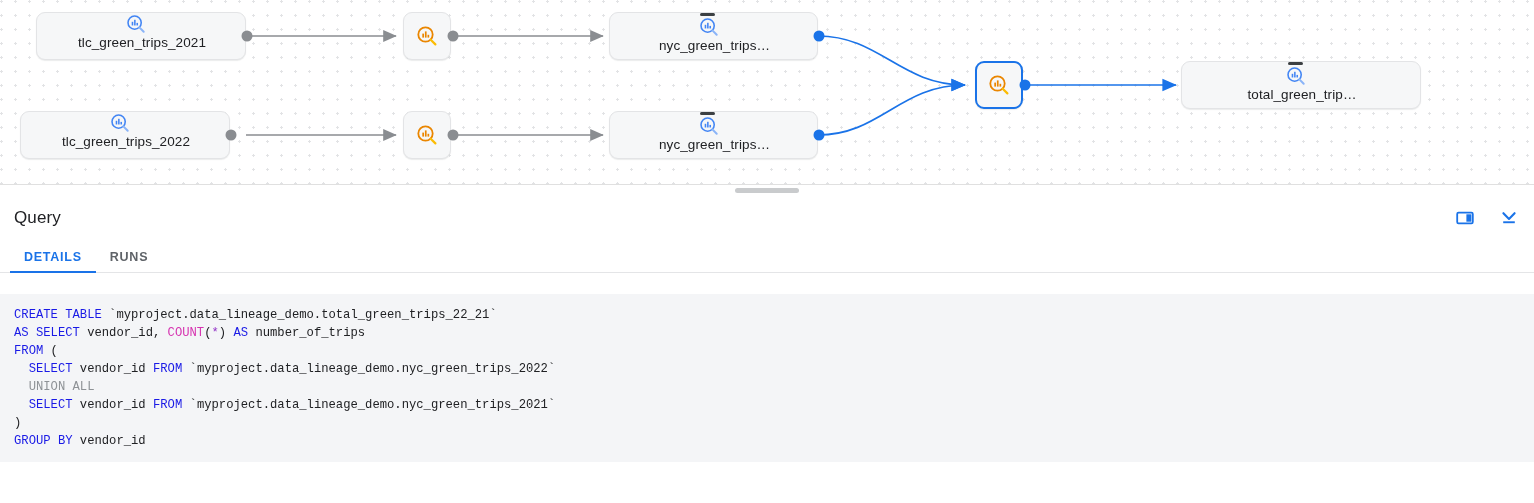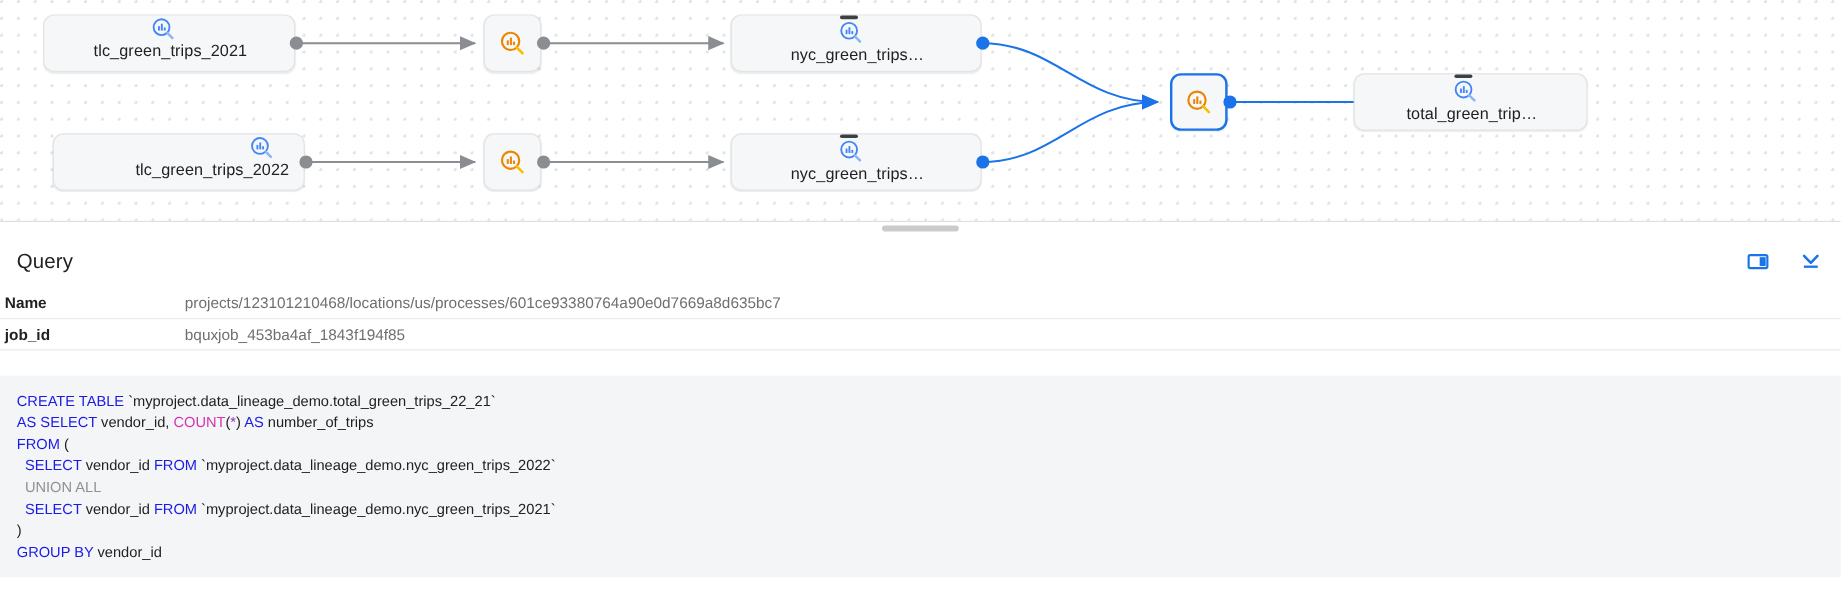--- a/index.html
+++ b/index.html
@@ -141,21 +141,21 @@
   .sql {
     margin-top: 21px;
     background: #f4f5f7;
     padding: 12px 0 12px 0;
     min-height: 161px;
     box-sizing: border-box;
   }
   .sql pre {
     margin: 0;
     padding: 0 14px;
-    font-family: Liberation Sans, sans-serif;
+    font-family: Liberation Mono, monospace;
     font-size: 12.2px;
     line-height: 18px;
     color: #202124;
     white-space: pre;
   }
   .kw { color: #1a1ae6; }
   .fn { color: #d633b0; }
   .star { color: #9334c6; }
   .dim { color: #8e9296; }
 </style>
@@ -198,21 +198,21 @@
           <rect x="7.3" y="9.6" width="1.7" height="4" fill="#4285f4"></rect>
           <rect x="9.9" y="7.4" width="1.7" height="6.2" fill="#4285f4"></rect>
           <rect x="12.5" y="10.8" width="1.7" height="2.8" fill="#4285f4"></rect>
           <line x1="15.7" y1="15.7" x2="20.4" y2="20.4" stroke="#8ab4f8" stroke-width="2.2" stroke-linecap="round"></line>
         </svg>
       </span>
       <span class="node-label">tlc_green_trips_2021</span>
       <span class="port" style="left:210px;"></span>
     </div>
 
-    <div class="node table" style="left:44px; top:111px; width:210px;align-items:flex-end;">
+    <div class="node table" style="left:20px; top:111px; width:210px;">
       <span class="icon-wrap">
         <svg width="22" height="22" viewBox="0 0 24 24">
           <circle cx="10.5" cy="10.5" r="7.2" fill="none" stroke="#4285f4" stroke-width="1.7"></circle>
           <rect x="7.3" y="9.6" width="1.7" height="4" fill="#4285f4"></rect>
           <rect x="9.9" y="7.4" width="1.7" height="6.2" fill="#4285f4"></rect>
           <rect x="12.5" y="10.8" width="1.7" height="2.8" fill="#4285f4"></rect>
           <line x1="15.7" y1="15.7" x2="20.4" y2="20.4" stroke="#8ab4f8" stroke-width="2.2" stroke-linecap="round"></line>
         </svg>
       </span>
       <span class="node-label">tlc_green_trips_2022</span>
@@ -281,21 +281,21 @@
           <circle cx="10.5" cy="10.5" r="7.2" fill="none" stroke="#ea8600" stroke-width="1.8"></circle>
           <rect x="7.3" y="9.6" width="1.7" height="4" fill="#ea8600"></rect>
           <rect x="9.9" y="7.4" width="1.7" height="6.2" fill="#ea8600"></rect>
           <rect x="12.5" y="10.8" width="1.7" height="2.8" fill="#ea8600"></rect>
           <line x1="15.7" y1="15.7" x2="20.4" y2="20.4" stroke="#fbbc04" stroke-width="2.2" stroke-linecap="round"></line>
         </svg>
       </span>
       <span class="port blue" style="left:48px;"></span>
     </div>
 
-    <div class="node table" style="left:1128px; top:61px; width:195px;">
+    <div class="node table" style="left:1181px; top:61px; width:240px;">
       <span class="collapse-dash"></span>
       <span class="icon-wrap">
         <svg width="22" height="22" viewBox="0 0 24 24">
           <circle cx="10.5" cy="10.5" r="7.2" fill="none" stroke="#4285f4" stroke-width="1.7"></circle>
           <rect x="7.3" y="9.6" width="1.7" height="4" fill="#4285f4"></rect>
           <rect x="9.9" y="7.4" width="1.7" height="6.2" fill="#4285f4"></rect>
           <rect x="12.5" y="10.8" width="1.7" height="2.8" fill="#4285f4"></rect>
           <line x1="15.7" y1="15.7" x2="20.4" y2="20.4" stroke="#8ab4f8" stroke-width="2.2" stroke-linecap="round"></line>
         </svg>
       </span>
@@ -320,33 +320,25 @@
         </div>
         <div class="head-btn">
           <svg width="20" height="20" viewBox="0 0 20 20">
             <path d="M4.4 5.2 L10 11 L15.6 5.2" fill="none" stroke="#1a73e8" stroke-width="2.1" stroke-linecap="round" stroke-linejoin="round"></path>
             <rect x="4.2" y="13.3" width="11.6" height="1.9" fill="#1a73e8"></rect>
           </svg>
         </div>
       </div>
     </div>
 
-
-    <table class="kv-table">
-      <tbody>
-          <tr>
-        <td class="kv-key">Name</td>
-        <td class="kv-val">projects/123101210468/locations/us/processes/601ce93380764a90e0d7669a8d635bc7</td>
-      </tr>
-      <tr>
-        <td class="kv-key">job_id</td>
-        <td class="kv-val">bquxjob_453ba4af_1843f194f85</td>
-      </tr>
-    </tbody>
-      </table>
+    <div class="tabs">
+      <div class="tab active">DETAILS</div>
+      <div class="tab">RUNS</div>
+    </div>
+
 
     <div class="sql">
       <pre id="sql-pre"><span class="kw">CREATE TABLE </span><span>`myproject.data_lineage_demo.total_green_trips_22_21`</span>
 <span class="kw">AS SELECT </span><span>vendor_id, </span><span class="fn">COUNT</span><span>(</span><span class="star">*</span><span>) </span><span class="kw">AS </span><span>number_of_trips</span>
 <span class="kw">FROM</span><span> (</span>
 <span>  </span><span class="kw">SELECT </span><span>vendor_id </span><span class="kw">FROM </span><span>`myproject.data_lineage_demo.nyc_green_trips_2022`</span>
 <span class="dim">  UNION ALL</span>
 <span>  </span><span class="kw">SELECT </span><span>vendor_id </span><span class="kw">FROM </span><span>`myproject.data_lineage_demo.nyc_green_trips_2021`</span>
 <span>)</span>
 <span class="kw">GROUP BY </span><span>vendor_id</span></pre>

